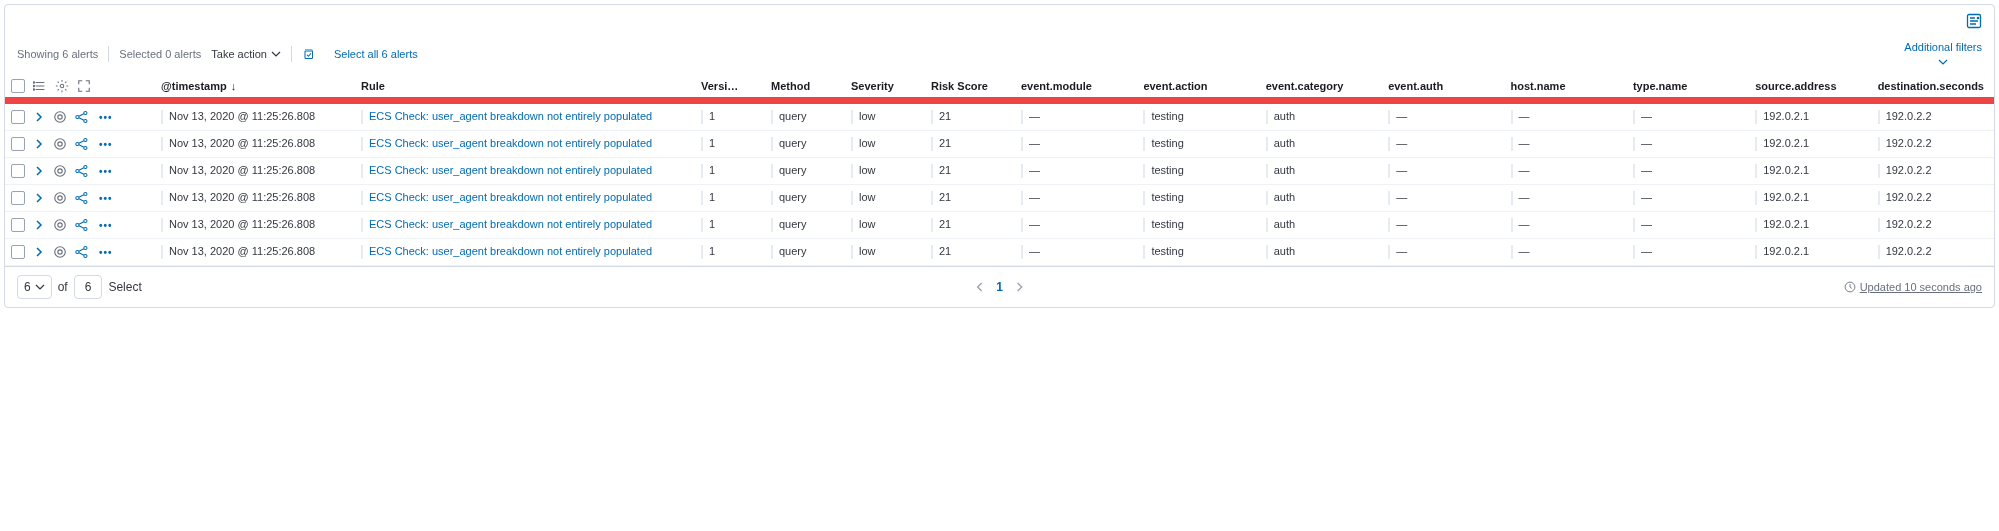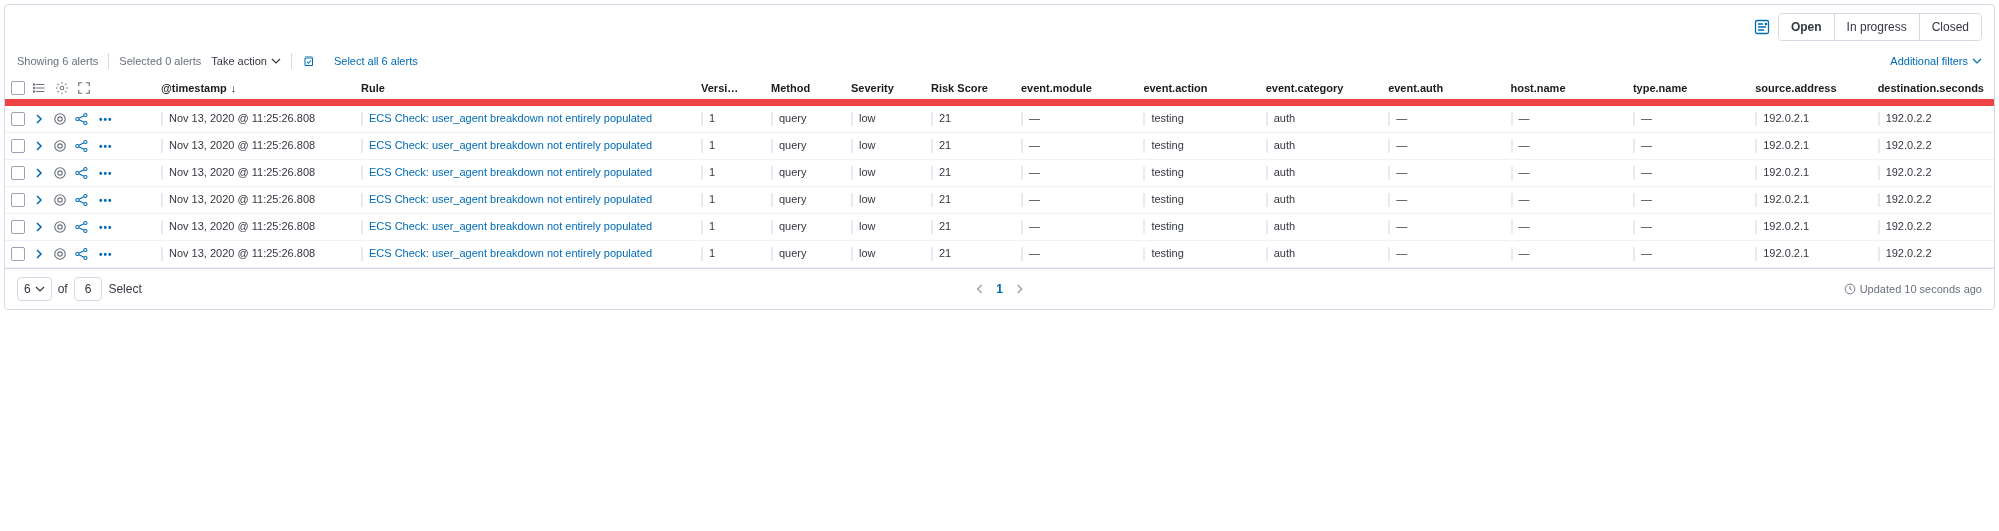--- a/index.html
+++ b/index.html
@@ -9,42 +9,42 @@
 .timeline-icon { width: 16px; height: 16px; color: #006bb4; cursor: pointer; }
 .status-filters { display: flex; border: 1px solid #d3dae6; border-radius: 4px; overflow: hidden; }
 .status-filters button { border: none; background: #fff; padding: 6px 12px; font-size: 12px; color: #343741; cursor: pointer; border-left: 1px solid #d3dae6; }
 .status-filters button:first-child { border-left: none; }
 .status-filters button.active { font-weight: 700; }
 .toolbar { display: flex; align-items: center; padding: 4px 12px 8px; gap: 10px; font-size: 11px; color: #69707d; }
 .vsep { width: 1px; height: 16px; background: #d3dae6; }
 .toolbar .ta { display: flex; align-items: center; gap: 4px; color: #343741; cursor: pointer; text-align: right; }
 .toolbar .sel-all { display: flex; align-items: center; gap: 20px; color: #006bb4; cursor: pointer; }
 .spacer { flex: 1; }
-.addl-filters { color: #006bb4; font-size: 11px; display: flex; align-items: center; gap: 4px; cursor: pointer; }
+.addl-filters { color: #006bb4; font-size: 11px; display: flex; align-items: center; gap: 4px; cursor: pointer; flex-direction: column; }
 table { width: 100%; border-collapse: collapse; table-layout: fixed; }
 thead th { text-align: left; font-size: 11px; font-weight: 600; color: #1a1c21; padding: 4px 6px; border-bottom: 7px solid #ef4444; white-space: nowrap; overflow: hidden; text-overflow: ellipsis; }
 tbody td { padding: 6px 6px; border-bottom: 1px solid #eef2f7; font-size: 11px; color: #343741; vertical-align: middle; white-space: nowrap; }
 .row-actions { display: flex; align-items: center; gap: 8px; }
 .chk { width: 14px; height: 14px; border: 1px solid #98a2b3; border-radius: 2px; background: #fff; cursor: pointer; display: inline-block; flex-shrink: 0; }
 .expand-caret svg { color: #006bb4; }
 .invst svg { color: #69707d; }
 .more { color: #006bb4; letter-spacing: 1px; font-weight: 700; cursor: pointer; font-size: 10px; }
 .cell-border { border-left: 2px solid #e6ebf2; padding-left: 6px; display: inline-block; min-height: 14px; }
 .rule-link { color: #006bb4; cursor: pointer; }
 .hdr-actions { display: flex; align-items: center; gap: 8px; }
 .hdr-icon { color: #69707d; }
 .sort-arrow { margin-left: 4px; }
 .footer { display: flex; align-items: center; padding: 8px 12px; border-top: 1px solid #d3dae6; font-size: 12px; color: #343741; gap: 6px; }
 .page-size { border: 1px solid #d3dae6; border-radius: 4px; padding: 4px 6px; display: flex; align-items: center; gap: 4px; cursor: pointer; font-size: 12px; }
 .of-box { border: 1px solid #d3dae6; border-radius: 4px; padding: 4px 10px; font-size: 12px; }
 .pager { position: absolute; left: 50%; transform: translateX(-50%); display: flex; align-items: center; gap: 12px; color: #98a2b3; }
 .pager .current { color: #006bb4; font-weight: 600; }
 .pager .nav { cursor: pointer; }
 .footer-wrap { position: relative; }
-.updated { margin-left: auto; display: flex; align-items: center; gap: 4px; color: #69707d; font-size: 11px; }
+.updated { margin-left: auto; display: flex; align-items: center; gap: 4px; color: #69707d; font-size: 11px; text-decoration: underline; }
 svg { display: block; }
 col.c-actions { width: 150px; }
 col.c-ts { width: 200px; }
 col.c-rule { width: 340px; }
 col.c-ver { width: 70px; }
 col.c-meth { width: 80px; }
 col.c-sev { width: 80px; }
 col.c-risk { width: 90px; }
 </style>
 </head>
@@ -53,25 +53,20 @@
 <div class="panel">
 
   <div class="top-bar">
     <span class="timeline-icon">
       <svg width="16" height="16" viewBox="0 0 16 16" fill="none" stroke="currentColor" stroke-width="1.3">
           <rect x="1.5" y="1.5" width="13" height="13" rx="1.5"></rect>
           <path d="M4 5h5M4 8h8M4 11h6"></path>
           <circle cx="12" cy="5" r="1.3" fill="currentColor" stroke="none"></circle>
         </svg>
     </span>
-    <div class="status-filters">
-      <button class="active">Open</button>
-      <button>In progress</button>
-      <button>Closed</button>
-    </div>
   </div>
 
   <div class="toolbar">
     <span>Showing 6 alerts</span>
     <span class="vsep"></span>
     <span>Selected 0 alerts</span>
     <span class="ta">
       <span>Take action</span>
       <svg width="10" height="10" viewBox="0 0 10 10">
           <path d="M1 3l4 4 4-4" stroke="#343741" stroke-width="1.2" fill="none"></path>

